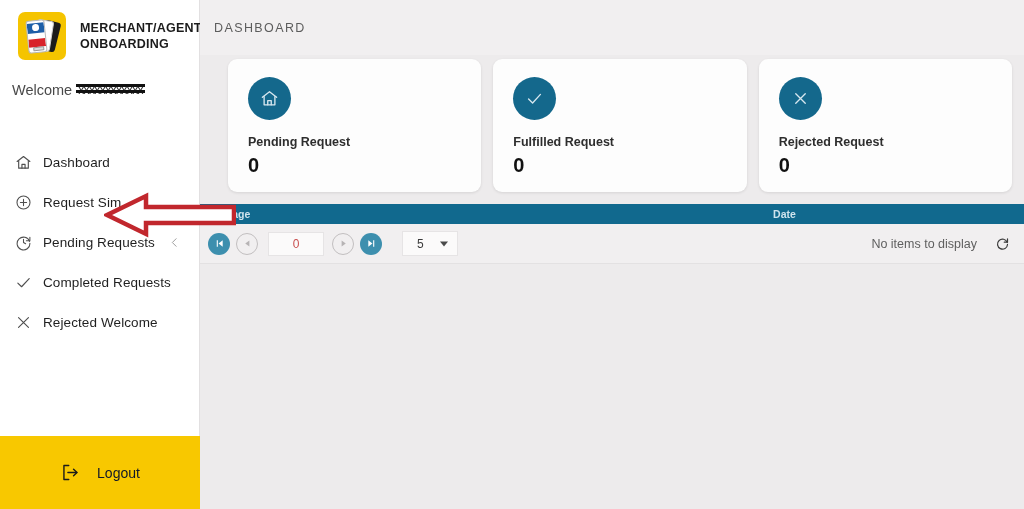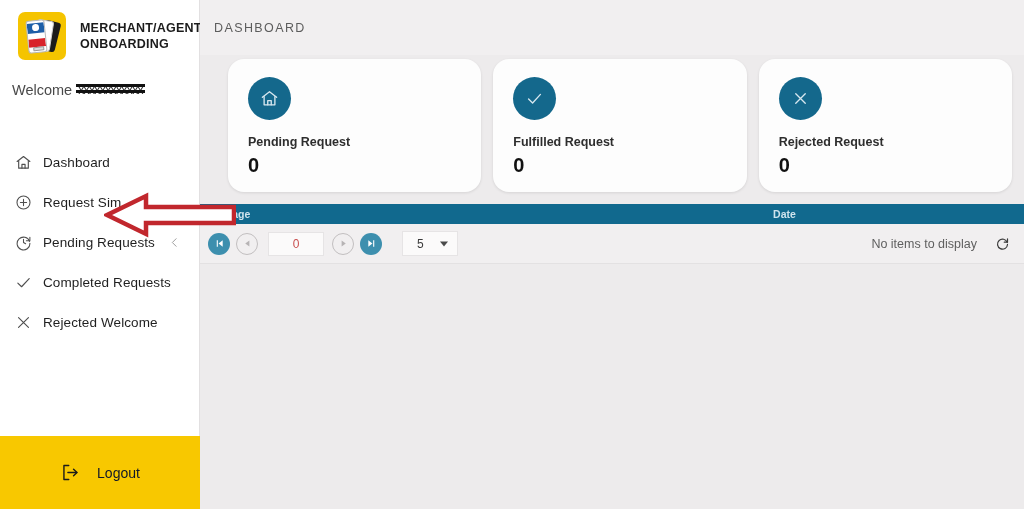--- a/index.html
+++ b/index.html
@@ -147,21 +147,21 @@
   }
 
   .cards {
     display: flex; gap: 12px;
     padding: 4px 12px 0 28px;
   }
   .card {
     flex: 1 1 0;
     height: 133px;
     background: #fdfdfd;
-    border-radius: 16px;
+    border-radius: 9px;
     padding: 18px 0 0 20px;
     box-shadow: 0 1px 3px rgba(0,0,0,.10);
   }
   .card-ico {
     width: 43px; height: 43px; border-radius: 50%;
     background: #14688c;
     display: flex; align-items: center; justify-content: center;
     color: #d7e7ef;
   }
   .card-title {

